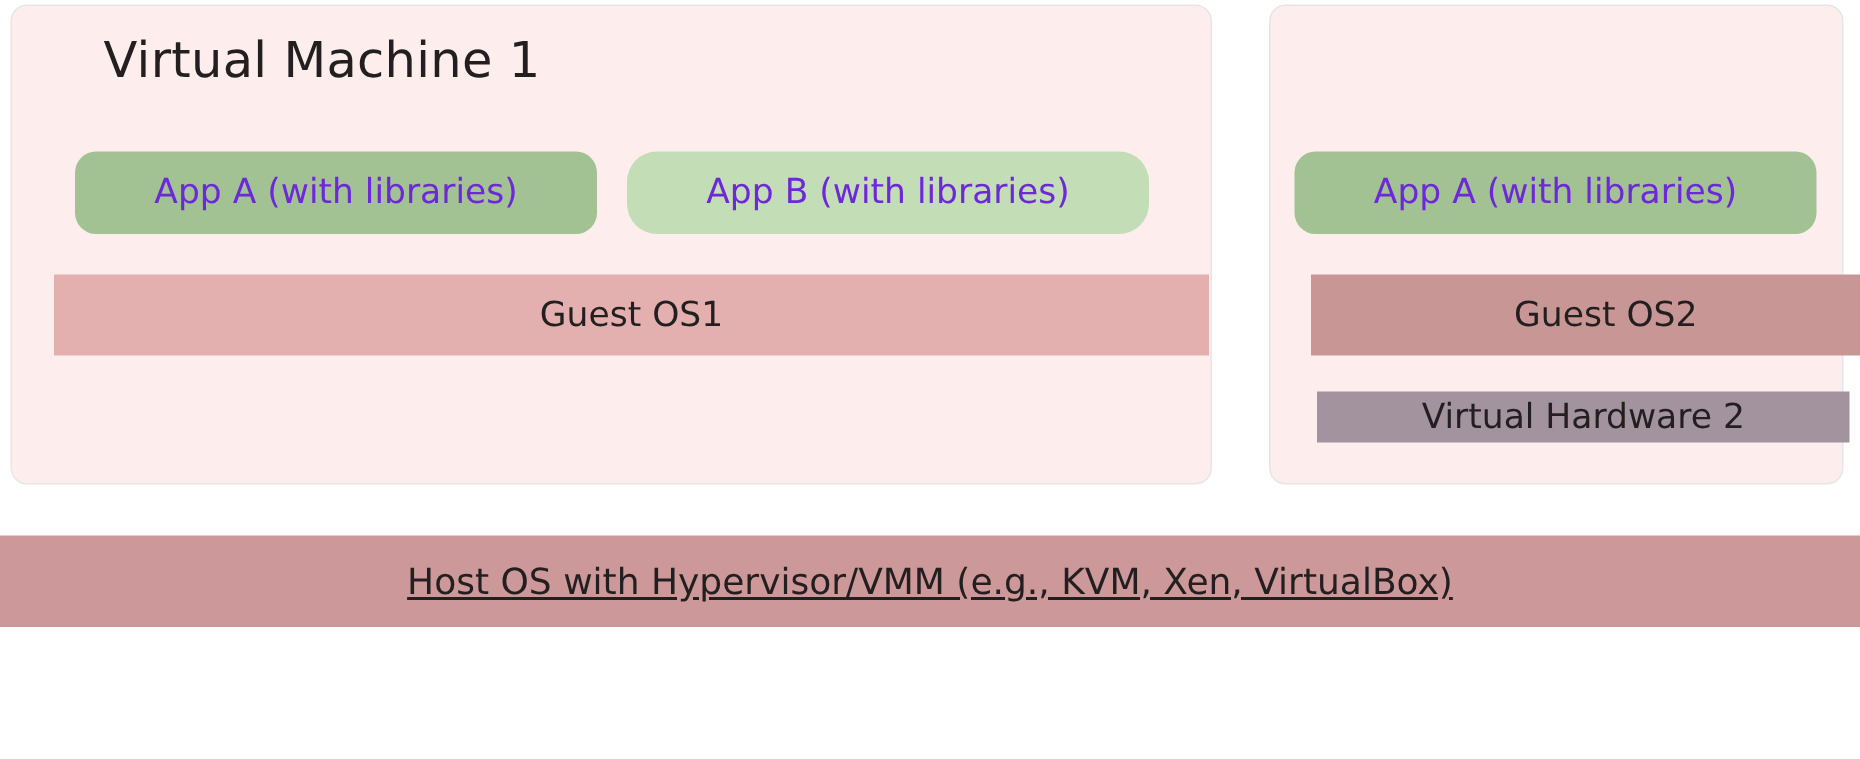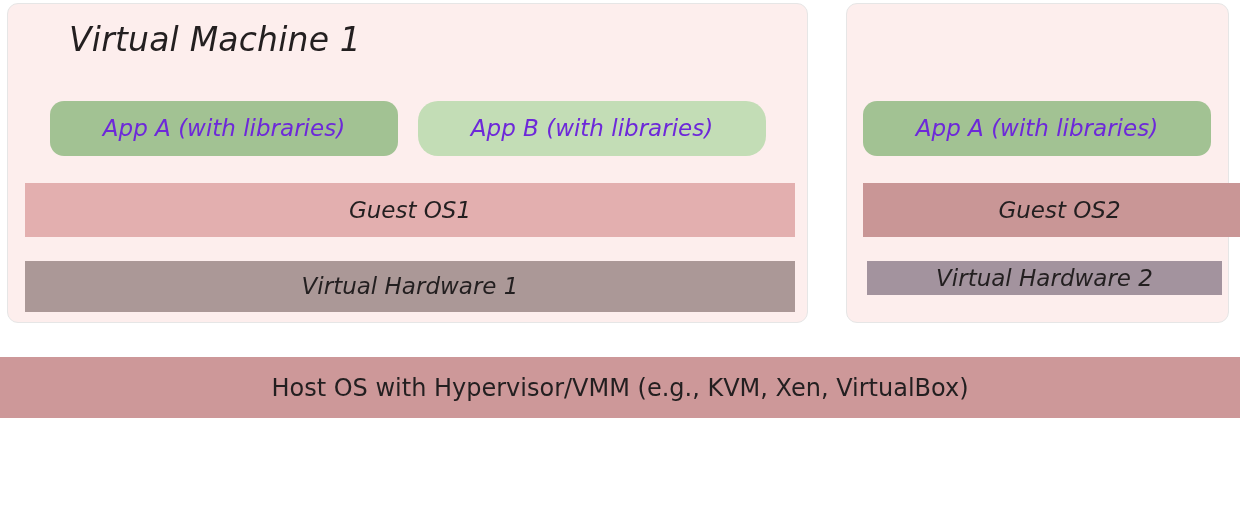--- a/index.html
+++ b/index.html
@@ -23,21 +23,20 @@
     height: 506px;
   }
 
   
   .vm-panel {
     position: absolute;
     background: #fdeeed;
     border: 1px solid #e6e6e6;
     border-radius: 11px;
     box-sizing: border-box;
-    font-style: italic;
   }
   #vm-panel-1 { left: 7px;   top: 3px; width: 801px; height: 320px; }
   #vm-panel-2 { left: 846px; top: 3px; width: 383px; height: 320px; }
 
   .vm-title {
     position: absolute;
     top: 14px;
     font-size: 33px;
     line-height: 44px;
     letter-spacing: 0.2px;
@@ -72,20 +71,21 @@
   .layer-bar {
     position: absolute;
     display: flex;
     align-items: center;
     justify-content: center;
     font-size: 23px;
     line-height: 1;
     white-space: nowrap;
     box-sizing: border-box;
     color: #231f20;
+    margin-left: 11px;
   }
   .guest-os-1 { background: #e3afaf; }
   .guest-os-2 { background: #c99696; }
   .vhw-1      { background: #ab9897; }
   .vhw-2      { background: #a3939e; }
 
   #guest-os-1 { left: 17px; top: 179px; width: 770px; height: 54px; }
   #vhw-1      { left: 17px; top: 257px; width: 770px; height: 51px; }
   #guest-os-2 { left: 16px; top: 179px; width: 393px; height: 54px; }
   #vhw-2      { left: 20px; top: 257px; width: 355px; height: 34px; }
@@ -96,20 +96,21 @@
     left: 0;
     width: 1240px;
     display: flex;
     align-items: center;
     justify-content: center;
     font-size: 24px;
     line-height: 1;
     white-space: nowrap;
     box-sizing: border-box;
     color: #231f20;
+    text-decoration: underline;
   }
   #host-os-bar {
     top: 357px;
     height: 61px;
     background: #cd9899;
   }
   #hardware-bar {
     top: 443px;
     height: 63px;
     background: #a8a8a8;
@@ -122,21 +123,20 @@
 
   <div class="vm-panel" id="vm-panel-1">
     <div class="vm-title">Virtual Machine 1</div>
 
     <div class="app-box app-dark" id="app-a-vm1">App A (with libraries)</div>
 
     <div class="app-box app-light" id="app-b-vm1">App B (with libraries)</div>
 
     <div class="layer-bar guest-os-1" id="guest-os-1">Guest OS1</div>
 
-    <div class="layer-bar vhw-1" id="vhw-1">Virtual Hardware 1</div>
   </div>
 
   <div class="vm-panel" id="vm-panel-2">
 
     <div class="app-box app-dark" id="app-a-vm2">App A (with libraries)</div>
 
     <div class="layer-bar guest-os-2" id="guest-os-2">Guest OS2</div>
 
     <div class="layer-bar vhw-2" id="vhw-2">Virtual Hardware 2</div>
   </div>

